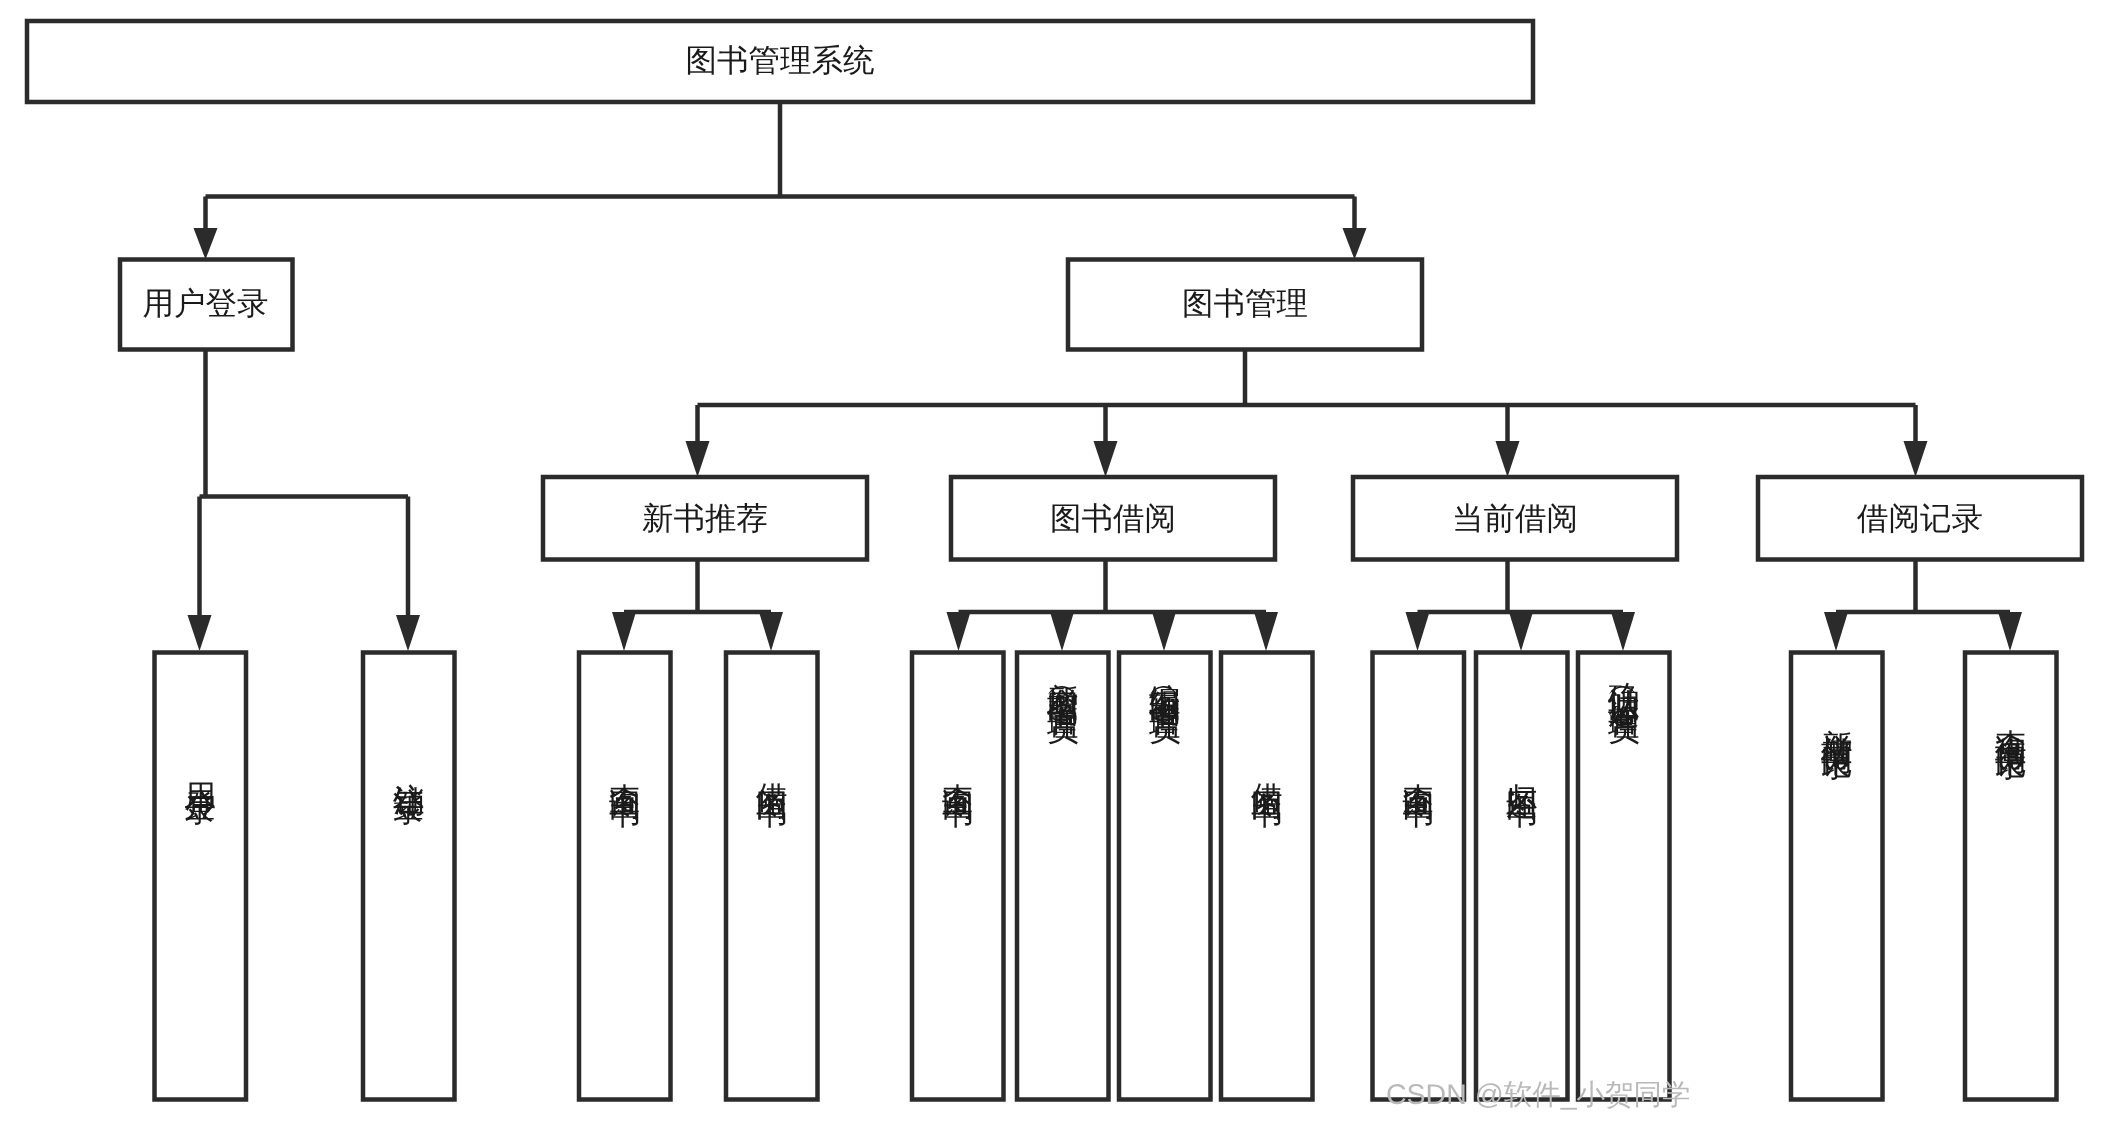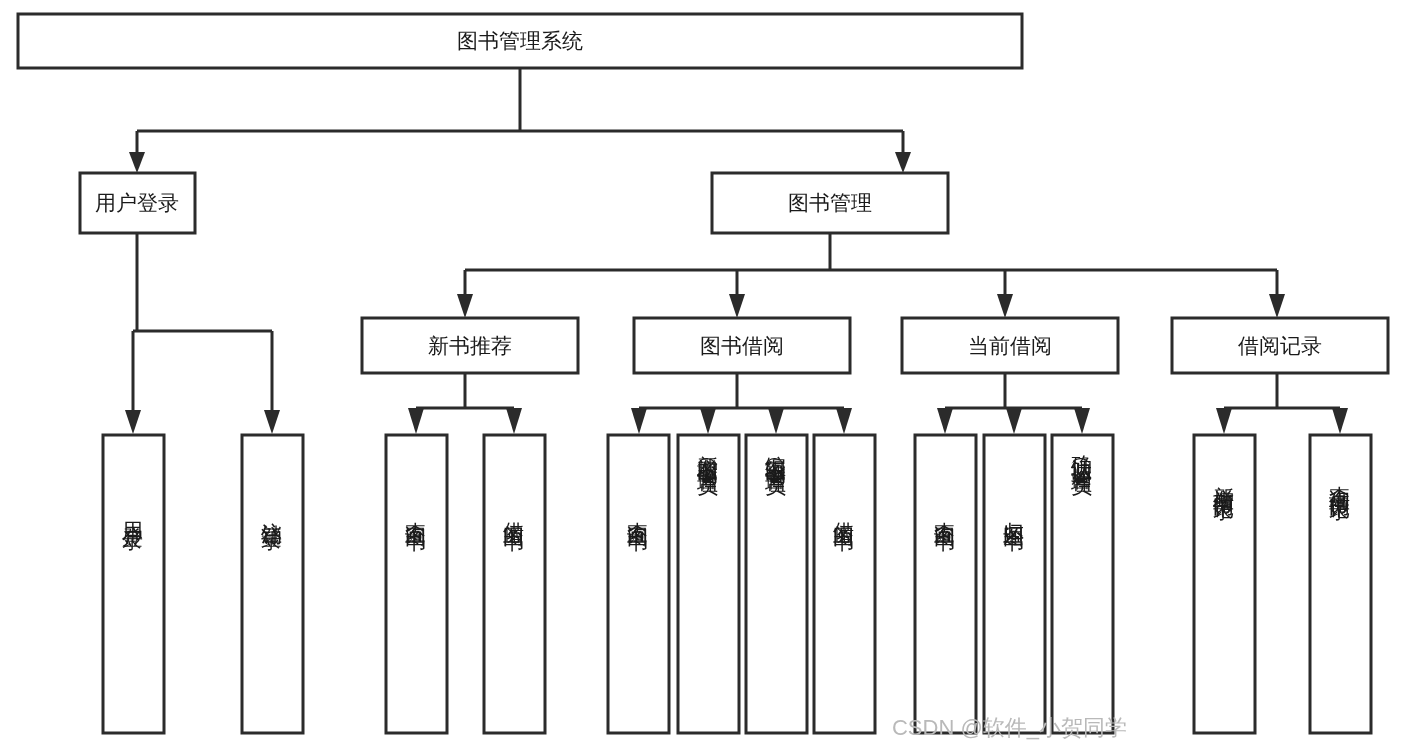--- a/index.html
+++ b/index.html
@@ -53,21 +53,21 @@
   }
   .arrow-head {
     fill: #2b2b2b;
     stroke: none;
   }
   .watermark {
     position: absolute;
     right: 6px;
     bottom: 4px;
     font-family: "Liberation Sans", "DejaVu Sans", sans-serif;
-    font-size: 22px;
+    font-size: 19px;
     color: #b9b9b9;
     white-space: nowrap;
     pointer-events: none;
   }
 </style>
 </head>
 <body>
 
 <div id="diagram-root">
   <svg class="flow" viewBox="0 0 1405 747" xmlns="http://www.w3.org/2000/svg">

